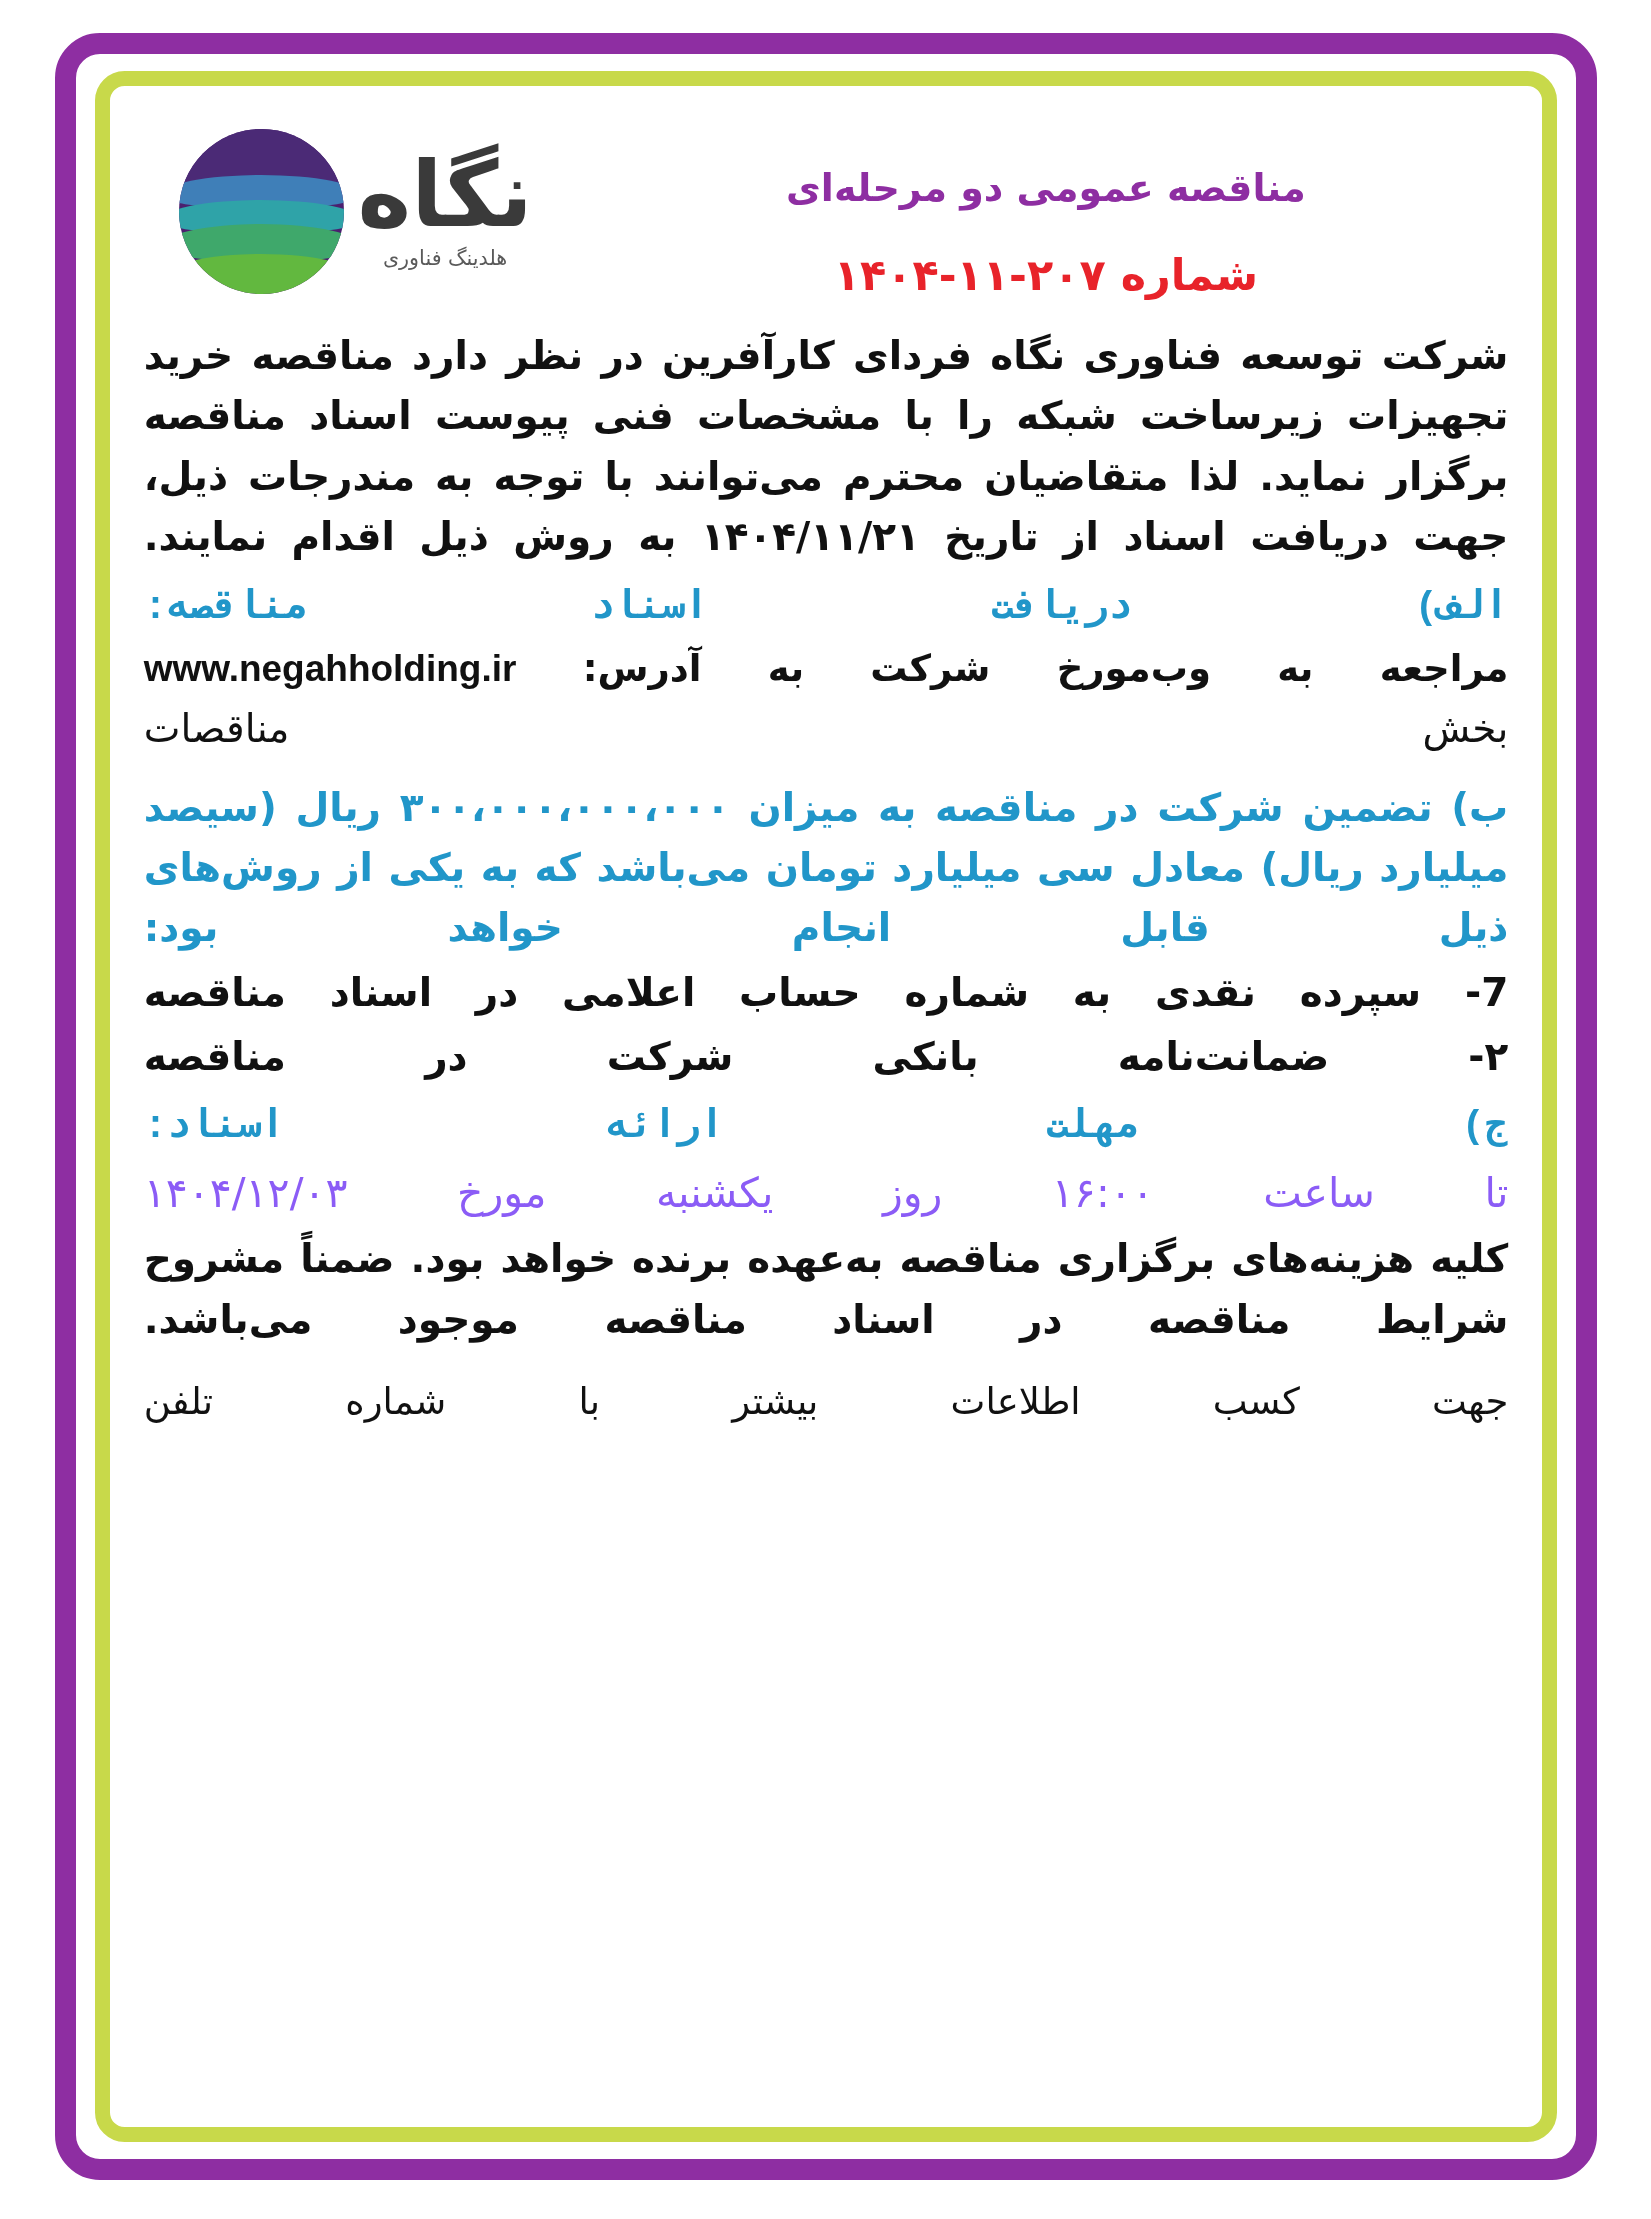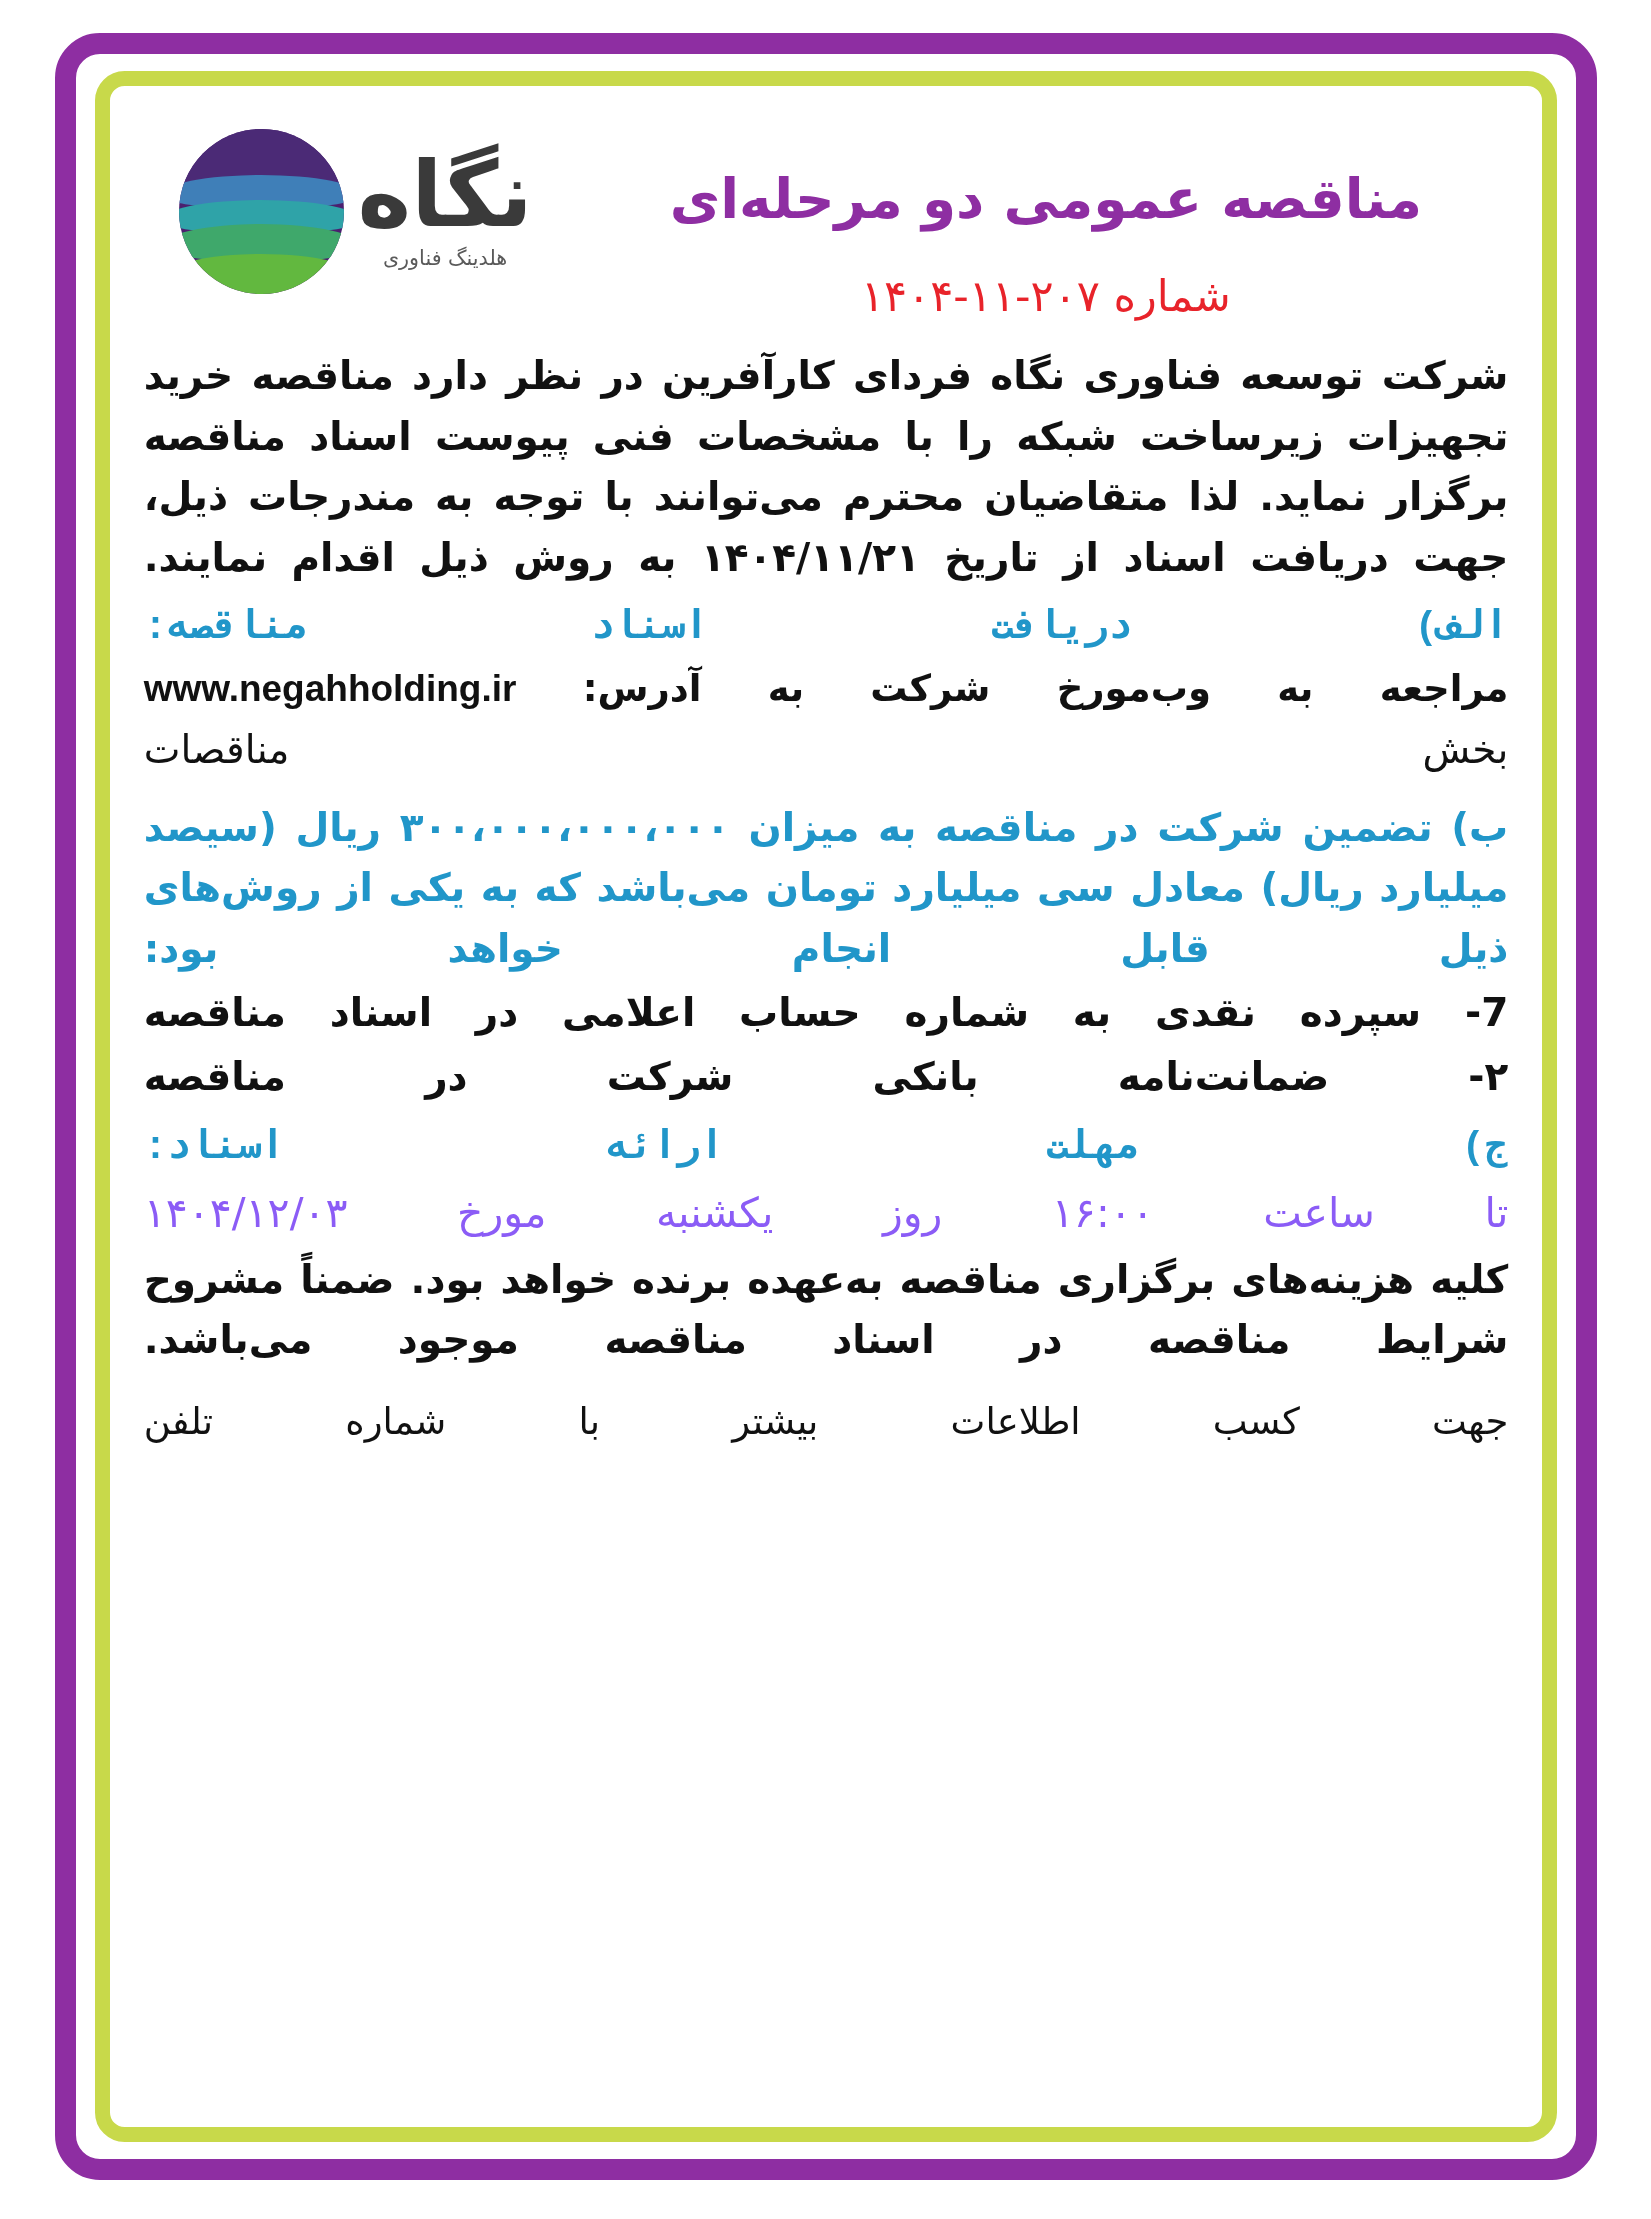--- a/index.html
+++ b/index.html
@@ -122,30 +122,30 @@
     letter-spacing: 1px;
   }
 
   .title-box {
     flex: 1 1 auto;
     padding-top: 51px;
     text-align: center;
   }
   .main-title {
     color: #8e2ea2;
-    font-size: 55px;
+    font-size: 38px;
     font-weight: bold;
     line-height: 1.2;
     white-space: nowrap;
   }
   .sub-title {
     margin-top: 39px;
     color: #e8232a;
     font-size: 43px;
-    font-weight: normal;
+    font-weight: bold;
     direction: ltr;
     unicode-bidi: bidi-override;
   }
   .sub-title-inner { direction: rtl; unicode-bidi: embed; }
 
   
   .body-text {
     margin-top: 25.6px;
     color: #111111;
     font-size: 39px;

